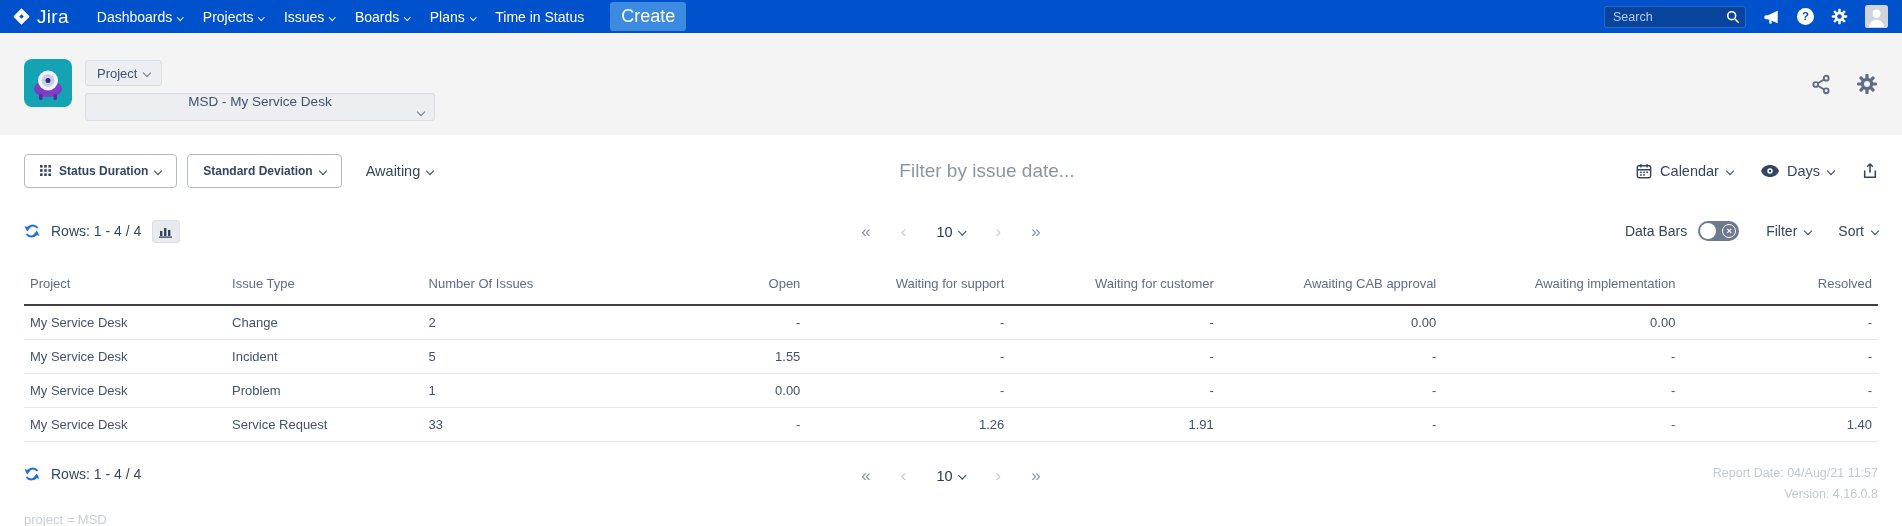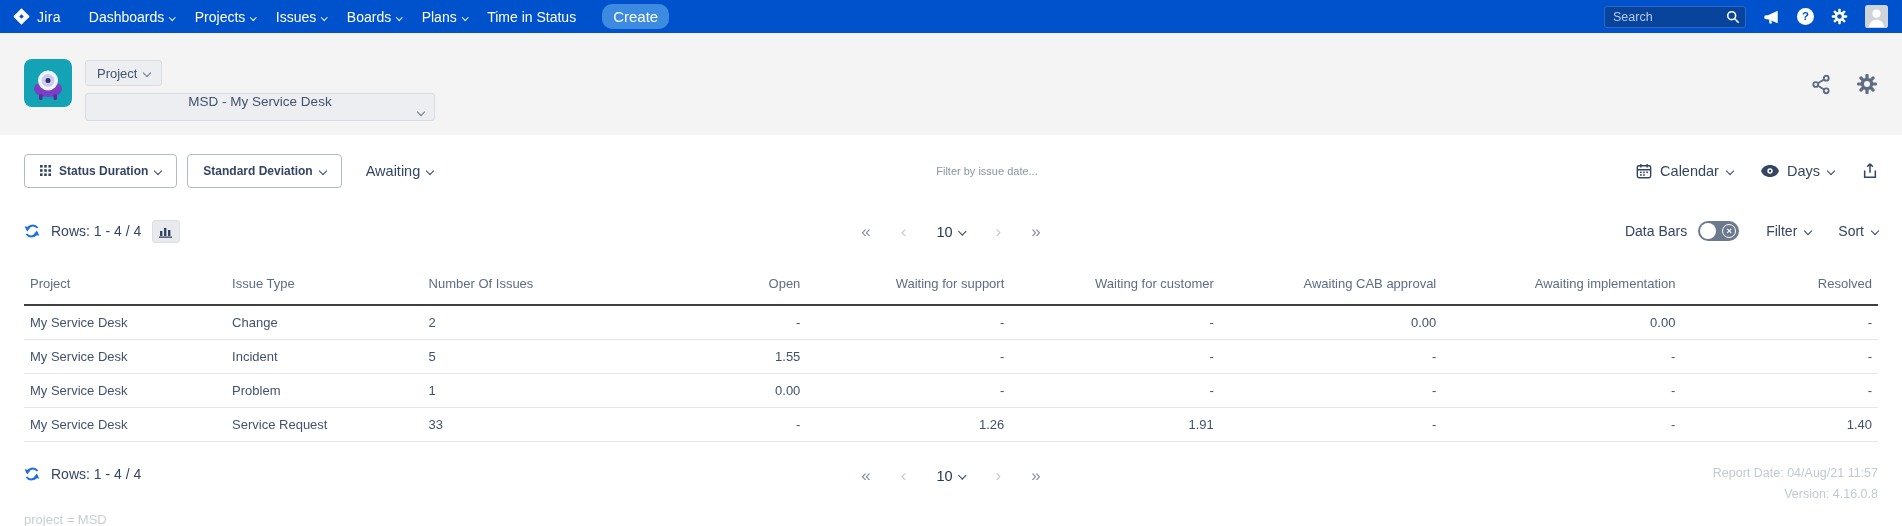--- a/index.html
+++ b/index.html
@@ -4,28 +4,28 @@
 <style>
   * { margin:0; padding:0; box-sizing:border-box; }
   html,body { width:1902px; height:526px; overflow:hidden; background:#fff;
     font-family:"Liberation Sans","DejaVu Sans",sans-serif; }
 
   
   .navbar { height:33px; background:#0052cc; display:flex; align-items:center;
     padding:0 14px 0 12px; color:#fff; }
   .nav-left { display:flex; align-items:center; gap:20px; }
   .logo { display:flex; align-items:center; gap:6px; margin-right:8px; cursor:pointer; }
-  .logo-text { font-size:14px; font-weight:500; letter-spacing:.3px; }
+  .logo-text { font-size:19px; font-weight:500; letter-spacing:.3px; }
   .nav-item { font-size:14px; cursor:pointer; white-space:nowrap; }
   .chev { width:6px; height:6px; border-right:1.7px solid currentColor;
     border-bottom:1.7px solid currentColor; display:inline-block;
     transform:rotate(45deg); margin-left:7px; vertical-align:2px; }
   .chev-nav { width:4.5px; height:4.5px; border-width:1.5px; margin-left:6px; vertical-align:2.5px; }
-  .create-btn { background:#3d8be0; color:#fff; border:none; border-radius:10px;
-    font-size:15px; padding:4px 11px; margin-left:6px; cursor:pointer;
+  .create-btn { background:#3d8be0; color:#fff; border:none; border-radius:3px;
+    font-size:18px; padding:4px 11px; margin-left:6px; cursor:pointer;
     font-family:inherit; }
   .nav-right { margin-left:auto; display:flex; align-items:center; gap:17px; }
   .nav-search { position:relative; }
   .nav-search input { width:142px; height:22px; background:#08439c; border:1px solid #2e66c4;
     border-radius:3px; color:#fff; font-size:12.5px; padding:0 24px 0 8px; outline:none;
     font-family:inherit; }
   .nav-search input::placeholder { color:#b7c9ea; }
   .nav-search svg { position:absolute; right:6px; top:4px; }
   .nav-help { width:17px; height:17px; border-radius:50%; background:#fff; color:#0052cc;
     font-size:11.5px; font-weight:700; text-align:center; line-height:17px; cursor:pointer; }
@@ -48,21 +48,21 @@
   
   .toolbar { margin-top:18px; height:35px; padding:0 24px; display:flex; align-items:center;
     position:relative; }
   .tb-btn { height:34px; border:1px solid #b3bac4; border-radius:4px; background:#fff;
     display:inline-flex; align-items:center; padding:0 15px; font-size:12px; font-weight:700;
     color:#344563; margin-right:10px; cursor:pointer; white-space:nowrap; }
   .tb-btn .grid-icon { margin-right:8px; display:flex; }
   .tb-plain { display:inline-flex; align-items:center; font-size:14.5px; color:#344563;
     margin-left:14px; cursor:pointer; }
   .date-filter { position:absolute; left:50%; transform:translateX(-50%); margin-left:36px;
-    font-size:11px; color:#8b95a5; cursor:text; white-space:nowrap; }
+    font-size:19px; color:#8b95a5; cursor:text; white-space:nowrap; }
   .tb-right { margin-left:auto; display:flex; align-items:center; gap:28px; }
   .tb-dd { display:inline-flex; align-items:center; gap:8px; font-size:14.5px; color:#344563;
     cursor:pointer; }
   .export-btn { cursor:pointer; display:flex; align-items:center; }
 
   
   .controls { margin-top:29px; height:28px; padding:0 24px; display:flex; align-items:center;
     position:relative; }
   .ctl-left { display:flex; align-items:center; gap:11px; }
   .rows-label { font-size:14px; color:#344563; }

